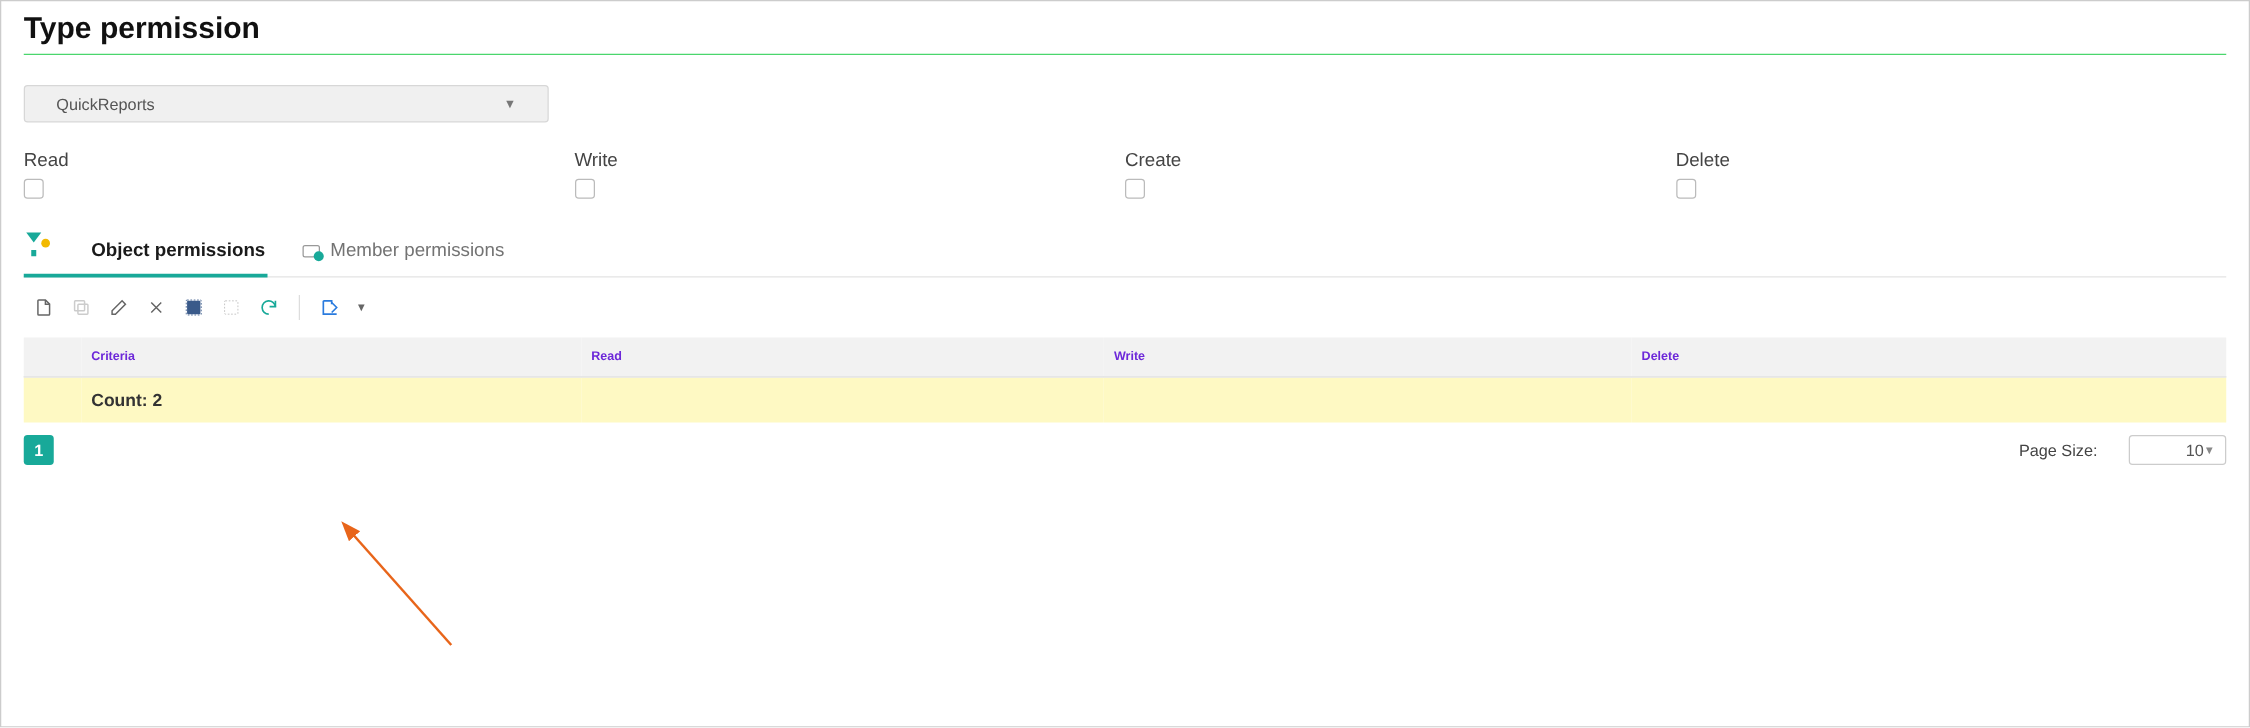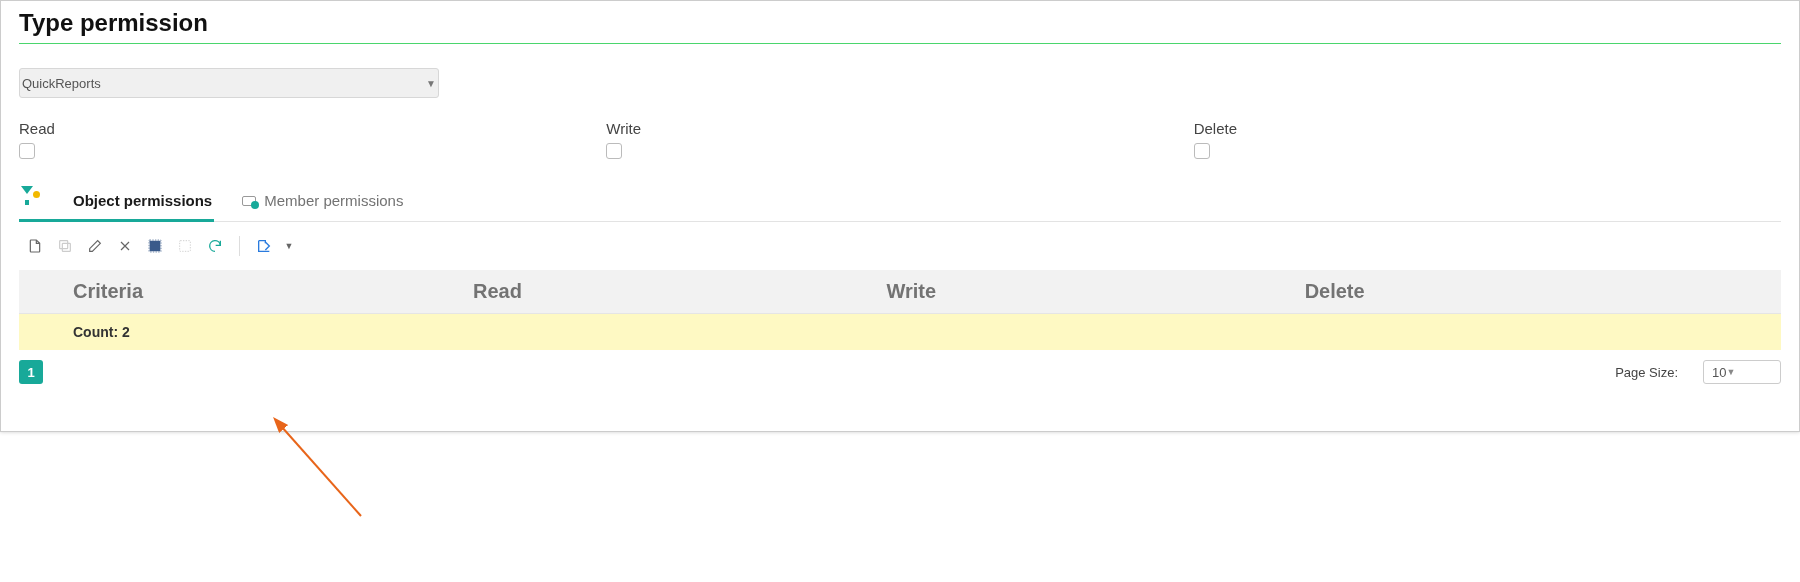--- a/index.html
+++ b/index.html
@@ -8,21 +8,21 @@
     padding: 0;
     width: 1800px;
     height: 582px;
     font-family: "Segoe UI", Arial, sans-serif;
     font-size: 14px;
     color: #333;
     background: #fff;
   }
   .panel {
     width: 1800px;
-    height: 432px;
+    height: 582px;
     border: 1px solid #ccc;
     box-shadow: 0 0 4px rgba(0,0,0,0.2);
     padding: 8px 18px 18px 18px;
     position: relative;
   }
   h1.page-title {
     margin: 0 0 6px 0;
     font-size: 24px;
     font-weight: 600;
     color: #111;
@@ -39,21 +39,21 @@
   }
   .dropdown {
     display: inline-flex;
     align-items: center;
     justify-content: space-between;
     width: 420px;
     height: 30px;
     background: #f0f0f0;
     border: 1px solid #d7d7d7;
     border-radius: 3px;
-    padding: 0 2px;
+    padding: 0 25px;
     font-size: 13px;
     color: #555;
     cursor: pointer;
   }
   .dropdown .chevron {
     font-size: 10px;
     color: #777;
   }
   .perm-row {
     display: flex;
@@ -155,24 +155,24 @@
 
   .grid {
     width:100%;
     border-collapse: collapse;
     margin-top: 4px;
   }
   .grid th {
     background:#f2f2f2;
     text-align:left;
     font-weight:600;
-    font-size:20px;
+    font-size:10px;
     padding:10px 8px;
     border-bottom:1px solid #e5e5e5;
-    color:#737373;
+    color:#6d28d9;
   }
   .grid td {
     padding:10px 8px;
     border-bottom:1px solid #f0f0f0;
     vertical-align: middle;
     font-size:14px;
   }
   .grid tbody tr:nth-child(2) td { background:#f7f7f7; }
   .grid .editcell { width:46px; text-align:center;}
   .grid .footrow td { font-weight:700; background:#fef9c3; border:none;}
@@ -187,21 +187,21 @@
   }
   .page-btn {
     background:#18a999;color:#fff;border-radius:3px;
     width:24px;height:24px;display:inline-flex;align-items:center;justify-content:center;
     font-size:13px;font-weight:600;cursor:pointer;
   }
   .page-size {
     display:flex;align-items:center;gap:25px;font-size:13px;color:#444;
   }
   .mini-dropdown{
-    display:inline-flex;align-items:center;justify-content:flex-start;
+    display:inline-flex;align-items:center;justify-content:flex-end;
     width:78px;height:24px;border:1px solid #ccc;border-radius:3px;
     padding:0 8px;font-size:13px;color:#555;background:#fff;cursor:pointer;
   }
   .mini-dropdown .chevron{font-size:9px;color:#888;}
 
   .arrow-annotation {
     position:absolute;
     left:270px;
     top:415px;
     pointer-events:none;
@@ -222,20 +222,24 @@
     </div>
   </div>
 
   <div class="perm-row">
     <div class="perm-col">
       <div class="field-label">Read</div>
       <span class="cbx"></span>
     </div>
     <div class="perm-col">
       <div class="field-label">Write</div>
+      <span class="cbx"></span>
+    </div>
+    <div class="perm-col">
+      <div class="field-label">Create</div>
       <span class="cbx"></span>
     </div>
     <div class="perm-col">
       <div class="field-label">Delete</div>
       <span class="cbx"></span>
     </div>
   </div>
 
   <div class="tabs">
     <div class="tab active">

